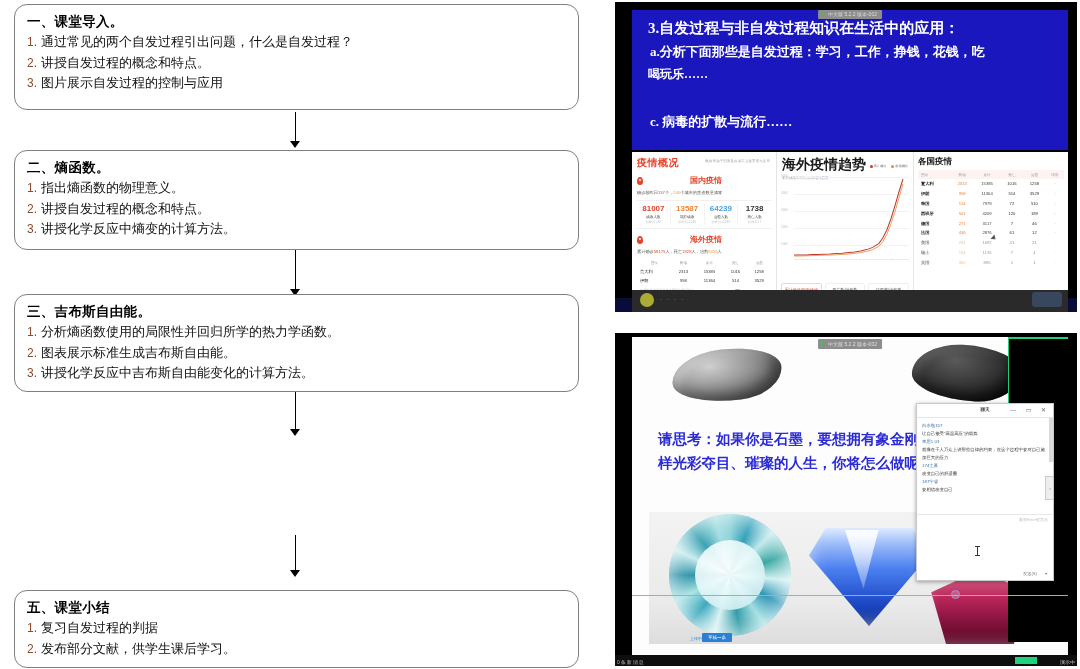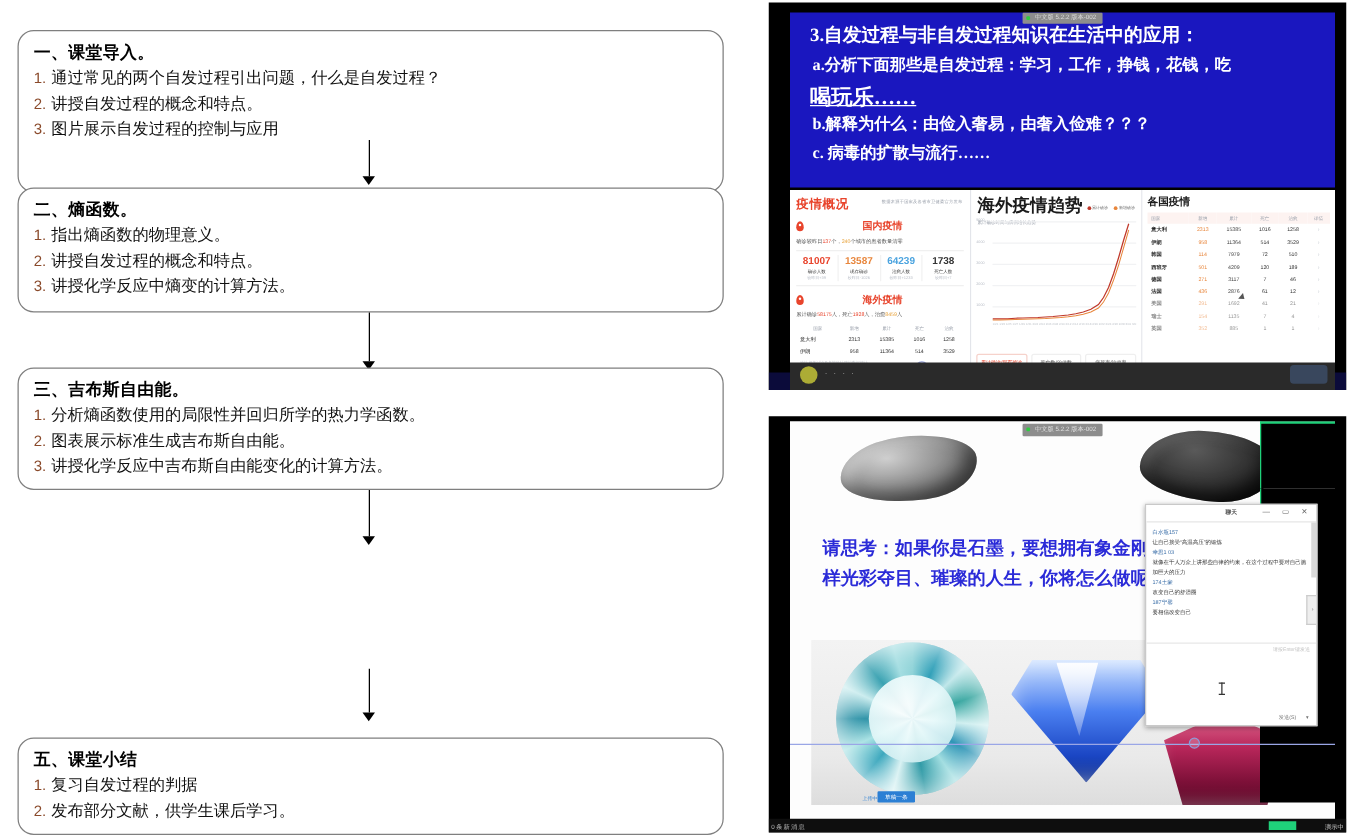--- a/index.html
+++ b/index.html
@@ -63,21 +63,21 @@
     content:"";position:absolute;left:3px;top:3px;width:3px;height:3px;
     background:#2ecc40;border-radius:1px;
   }
   .slide-line{
     color:#ffffff;font-weight:bold;
     font-family:"Liberation Serif","DejaVu Serif",serif;
     white-space:nowrap;
   }
   .sl-0{position:absolute;left:16px;top:9px;font-size:15px;}
   .sl-1{position:absolute;left:18px;top:33px;font-size:13px;}
-  .sl-2{position:absolute;left:16px;top:56px;font-size:17px;text-decoration:underline;}
+  .sl-2{position:absolute;left:16px;top:56px;font-size:12px;}
   .sl-3{position:absolute;left:18px;top:80px;font-size:13px;}
   .sl-4{position:absolute;left:18px;top:103px;font-size:13px;}
 
   
   .dash{
     position:absolute;left:17px;top:150px;right:9px;height:148px;
     background:#eef0f4;overflow:hidden;display:flex;
   }
   .dash-left{width:145px;background:#fff;position:relative;padding:4px 5px;box-sizing:border-box;border-right:1px solid #e3e5ea;}
   .dash-mid{width:137px;background:#fff;position:relative;padding:4px 5px;box-sizing:border-box;border-right:1px solid #e3e5ea;}
@@ -233,21 +233,21 @@
   .chat-arrow{position:absolute;right:6px;bottom:4px;font-size:4.2px;color:#777;}
   .chat-scroll{position:absolute;right:0;top:14px;width:4px;height:44px;background:#d9d9d9;}
   .chat-tab{position:absolute;right:-1px;top:72px;width:8px;height:22px;background:#eee;border:1px solid #ccc;border-right:none;
     font-size:5px;color:#888;text-align:center;line-height:22px;}
 </style>
 </head>
 <body>
 
 <div id="flowchart">
 
-  <div class="fc-box" style="top:24px;height:130px;">
+  <div class="fc-box" style="top:4px;height:106px;">
     <div class="fc-title">一、课堂导入。</div>
     <div class="fc-item"><span class="num">1.</span><span>通过常见的两个自发过程引出问题，什么是自发过程？</span></div>
     <div class="fc-item"><span class="num">2.</span><span>讲授自发过程的概念和特点。</span></div>
     <div class="fc-item"><span class="num">3.</span><span>图片展示自发过程的控制与应用</span></div>
   </div>
 
   <div class="fc-arrow" style="top:112px;height:36px;">
     <div class="shaft" style="height:29px;"></div>
       <div class="head" style="top:29px;"></div>
   </div>
@@ -291,21 +291,20 @@
 
 <div id="right">
 
   <div id="panel-slide">
 
     <div class="slide-blue">
       <div class="slide-tagchip">中文版 5.2.2 版本-002</div>
       <div class="slide-line sl-0">3.自发过程与非自发过程知识在生活中的应用：</div>
       <div class="slide-line sl-1">a.分析下面那些是自发过程：学习，工作，挣钱，花钱，吃</div>
       <div class="slide-line sl-2">喝玩乐……</div>
-      <div class="slide-line sl-3">b.解释为什么：由俭入奢易，由奢入俭难？？？</div>
       <div class="slide-line sl-4">c. 病毒的扩散与流行……</div>
     </div>
 
     <div class="dash">
 
       <div class="dash-left">
         <div class="d-h1">疫情概况</div>
         <div class="d-sub">数据来源于国家及各省市卫健委官方发布</div>
 
         <div class="d-sec">

